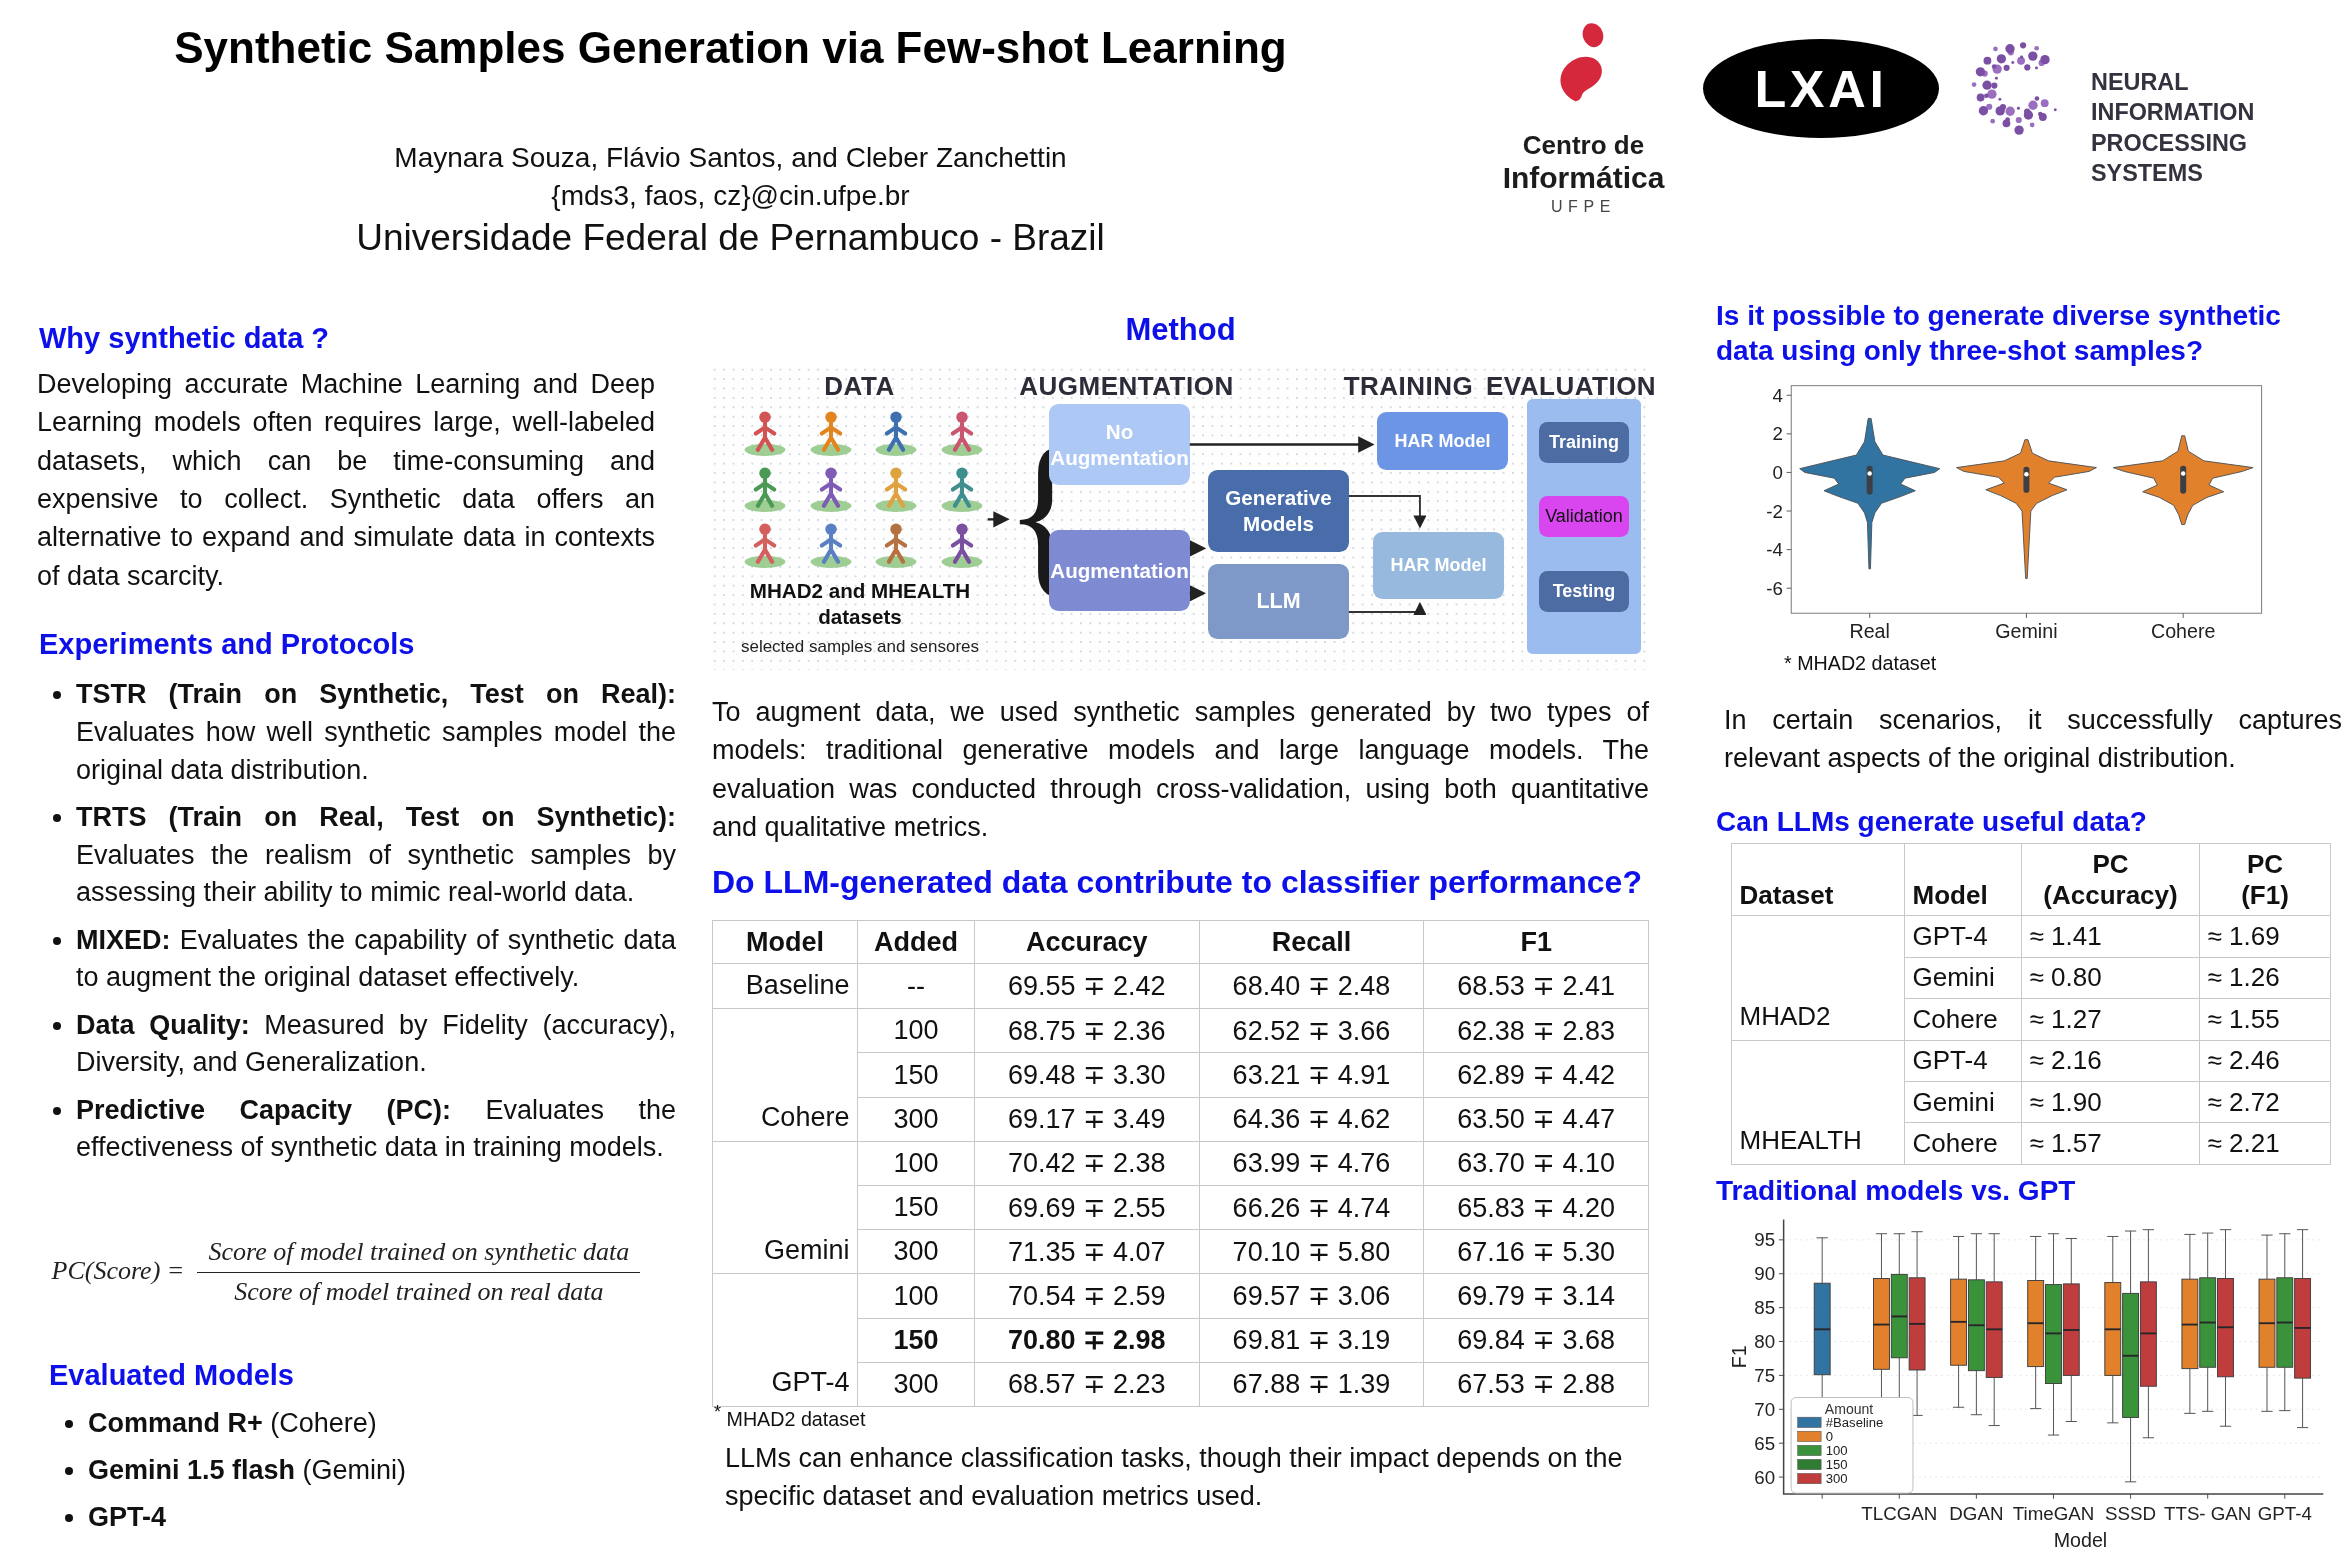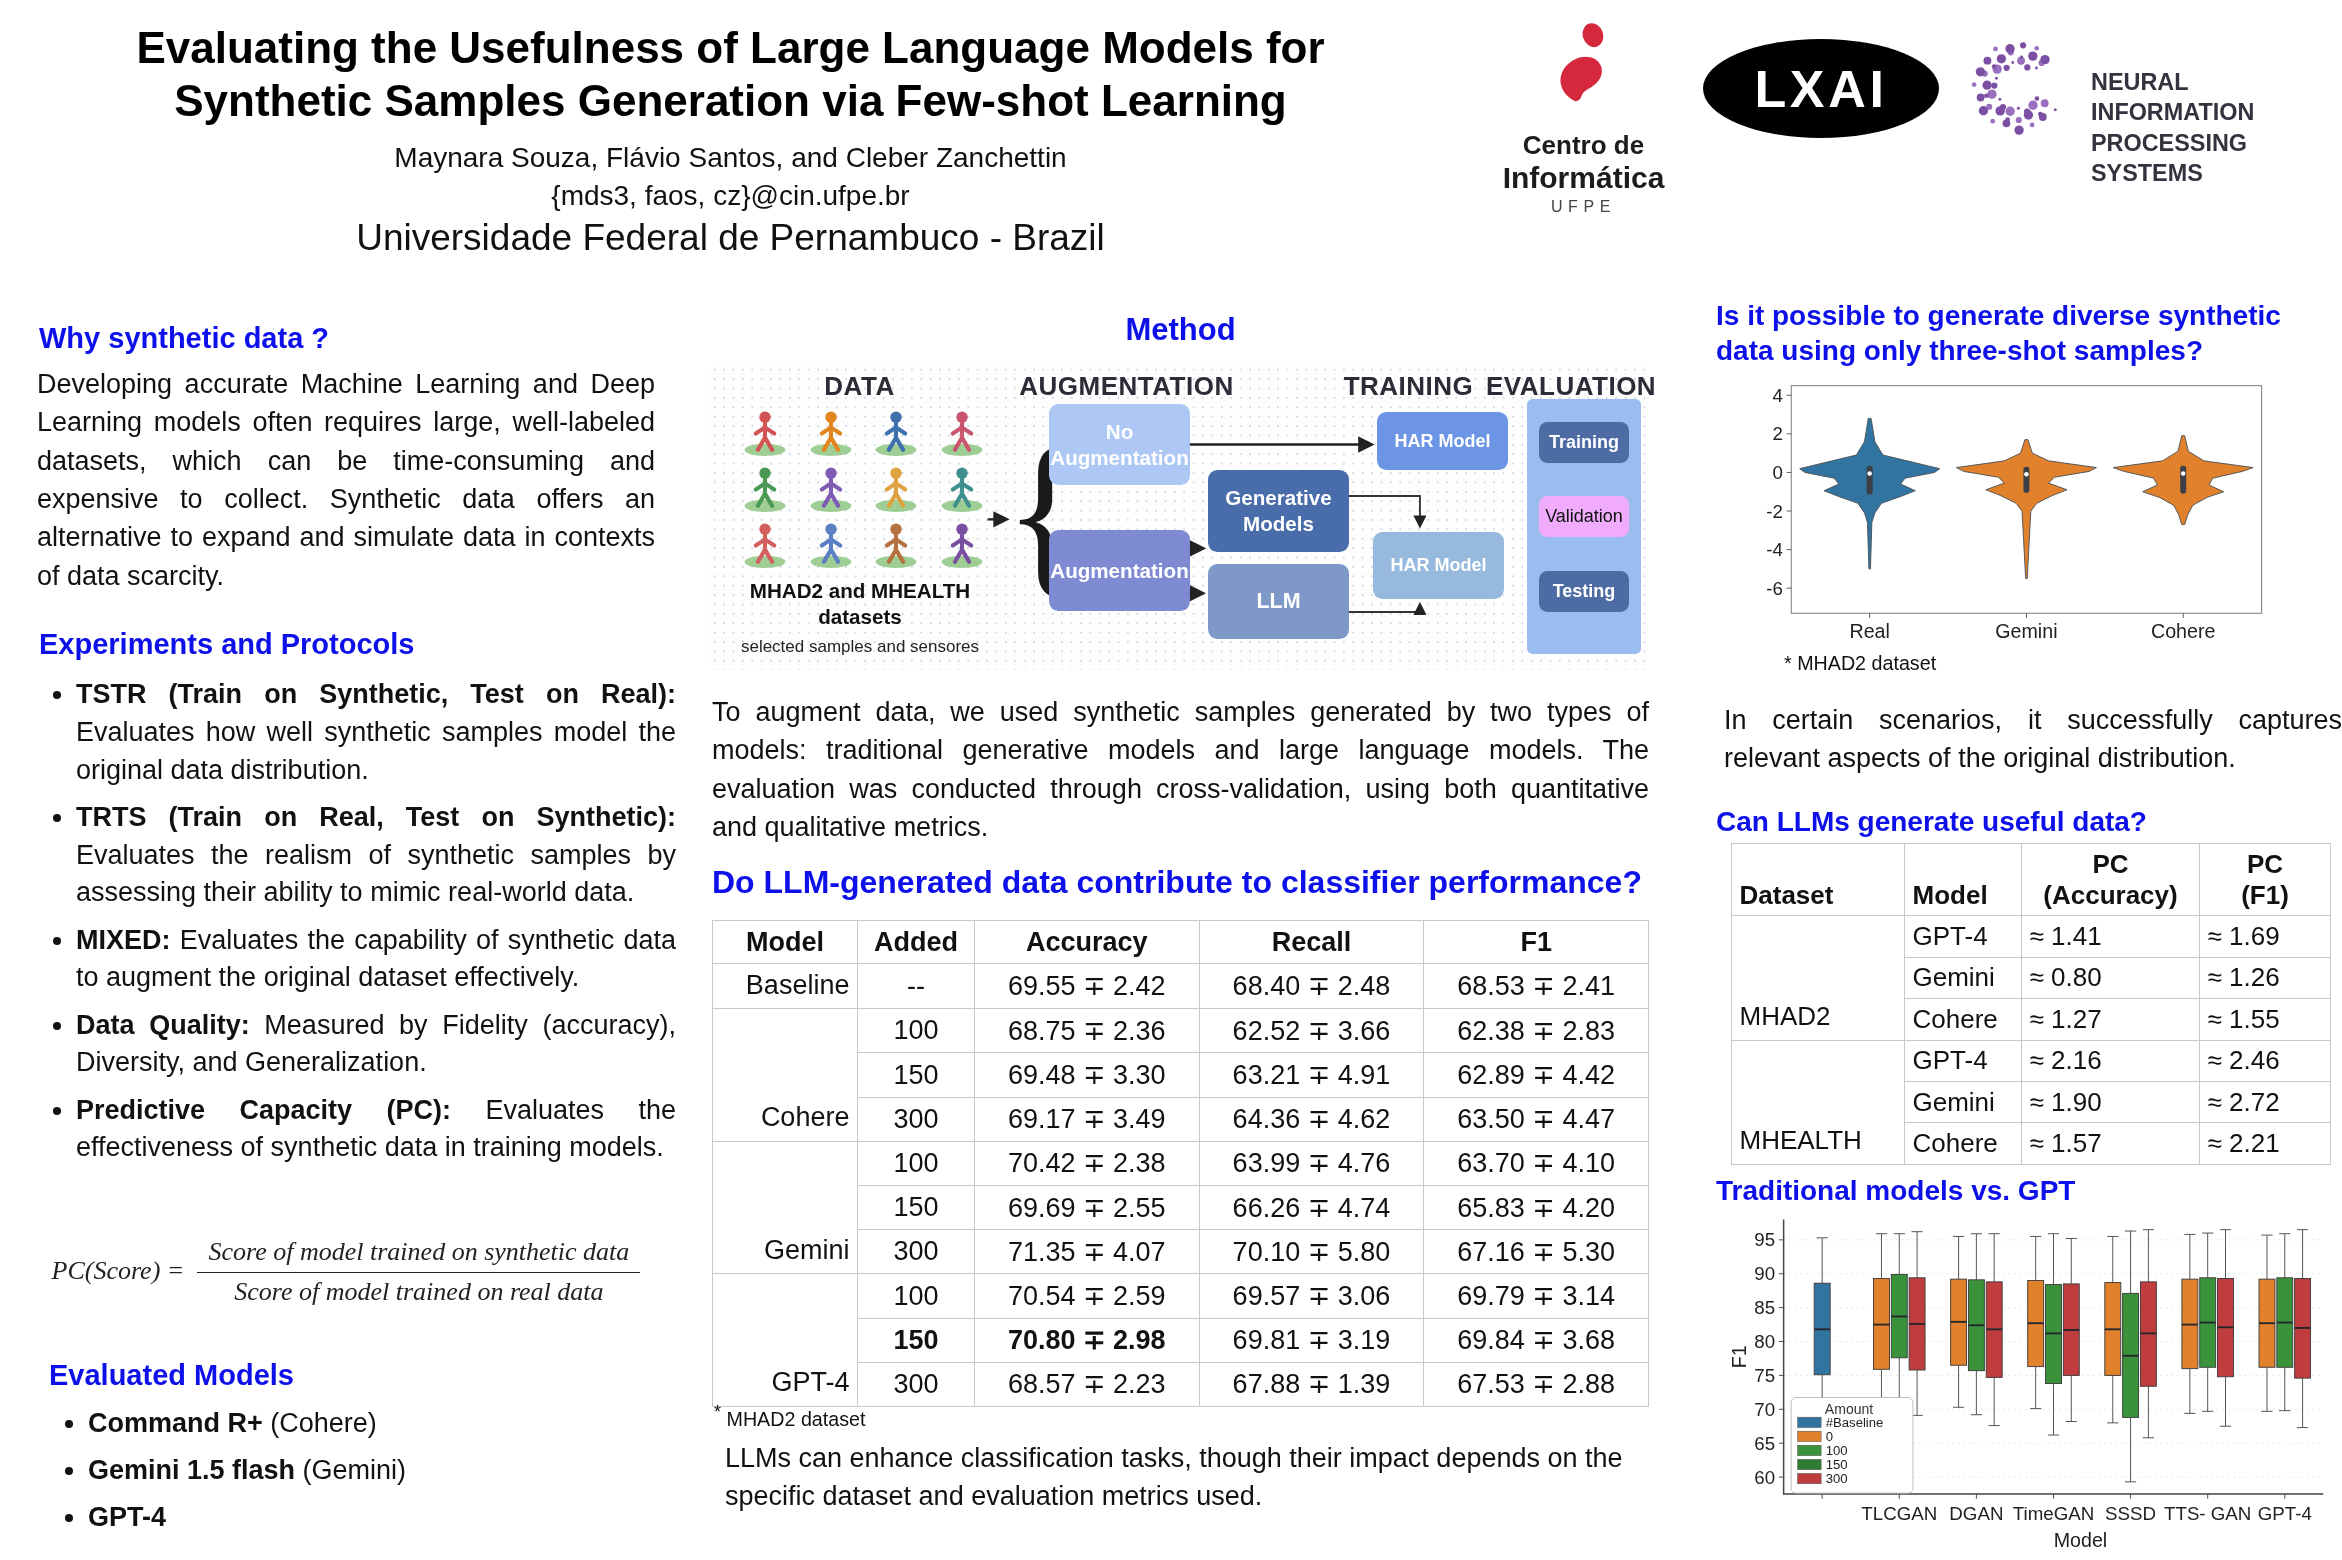--- a/index.html
+++ b/index.html
@@ -62,21 +62,20 @@
   table.pc td.dataset{vertical-align:bottom;padding-bottom:7.5px;}
   .footnote{font-size:19.7px;font-weight:normal;}
   .footnote sup{font-size:18px;}
 </style>
 </head>
 <body>
 
 <div class="poster">
 
   <div class="abs title">
-    <div>Evaluating the Usefulness of Large Language Models for</div>
     <div>Synthetic Samples Generation via Few-shot Learning</div>
   </div>
   <div class="abs authors">Maynara Souza, Flávio Santos, and Cleber Zanchettin</div>
   <div class="abs emails">{mds3, faos, cz}@cin.ufpe.br</div>
   <div class="abs affil">Universidade Federal de Pernambuco - Brazil</div>
 
   <div class="abs cin-logo">
     <svg width="81" height="81" viewBox="0 0 60 60">
       <ellipse cx="37" cy="9" rx="7.5" ry="9" transform="rotate(-18 37 9)" fill="#d6283c"></ellipse>
       <path d="M24 58 C12 52 10 40 17 32 C23 25 33 23 39 27 C45 31 45 39 40 44 C35 49 31 49 29 53 C28 56 27 57.5 24 58 Z" fill="#d6283c"></path>
@@ -276,21 +275,21 @@
 
     <div class="dbox" style="left:339px;top:39px;width:141px;height:81px;background:#aec8f5;font-size:20.6px;">No Augmentation</div>
     <div class="dbox" style="left:339px;top:165px;width:141px;height:81px;background:#7e8bd3;font-size:20.6px;">Augmentation</div>
     <div class="dbox" style="left:498px;top:105px;width:141px;height:82px;background:#496dab;font-size:20.6px;">Generative Models</div>
     <div class="dbox" style="left:498px;top:199px;width:141px;height:75px;background:#7e99c8;font-size:21.5px;">LLM</div>
     <div class="dbox" style="left:667px;top:47px;width:131px;height:58px;background:#6d95e6;font-size:18px;">HAR Model</div>
     <div class="dbox" style="left:663px;top:167px;width:131px;height:67px;background:#96b9dd;font-size:18px;">HAR Model</div>
 
     <div class="abs" style="left:817px;top:34px;width:114px;height:255px;background:#9bbcee;border-radius:5.6px;">
       <div class="dbox" style="left:12px;top:22.5px;width:90px;height:41px;background:#4d6ca3;font-size:18px;border-radius:8.4px;">Training</div>
-      <div class="dbox" style="left:12px;top:97px;width:90px;height:41px;background:#f0abfc;color:#111;font-weight:normal;font-size:18px;border-radius:8.4px;">Validation</div>
+      <div class="dbox" style="left:12px;top:97px;width:90px;height:41px;background:#d946ef;color:#111;font-weight:normal;font-size:18px;border-radius:8.4px;">Validation</div>
       <div class="dbox" style="left:12px;top:172px;width:90px;height:41px;background:#4d6ca3;font-size:18px;border-radius:8.4px;">Testing</div>
     </div>
 
     <svg class="abs" style="left:0;top:0;pointer-events:none;" width="939" height="305" viewBox="0 0 1002 326">
       <defs>
         <marker id="arr" viewBox="0 0 10 10" refX="8" refY="5" markerWidth="7" markerHeight="7" orient="auto-start-reverse">
           <path d="M0 0 L10 5 L0 10 Z" fill="#222"></path>
         </marker>
       </defs>
       <line x1="296" y1="165" x2="316" y2="165" stroke="#222" stroke-width="2.5" marker-end="url(#arr)"></line>

